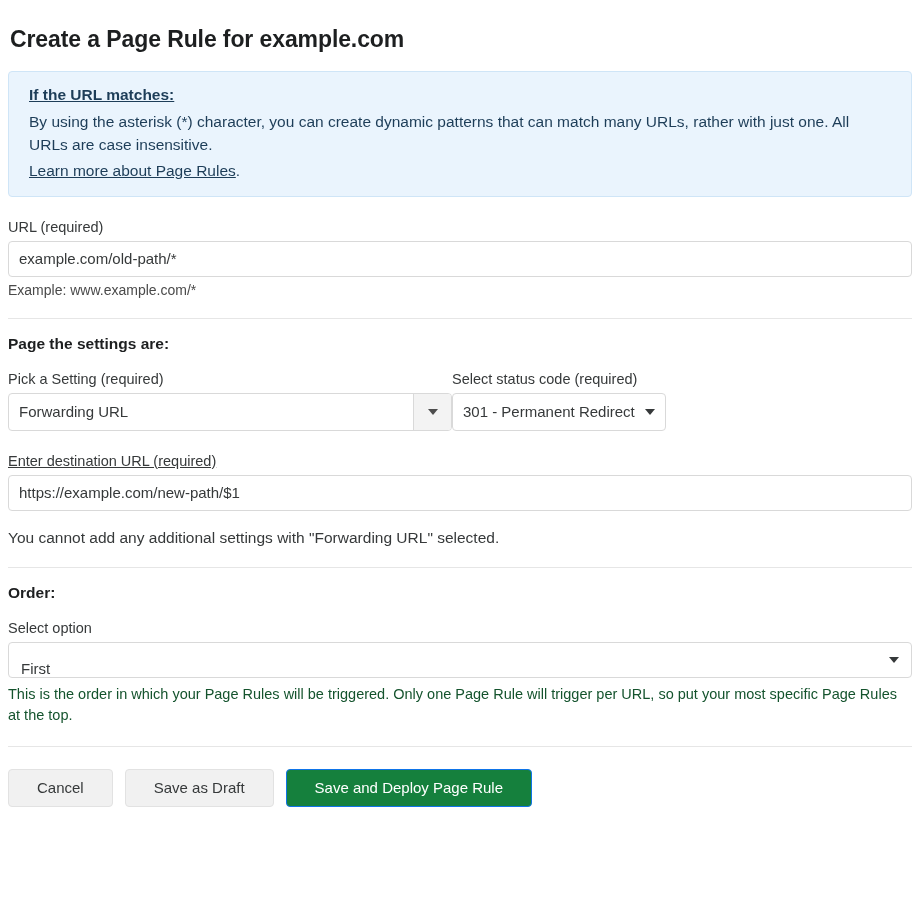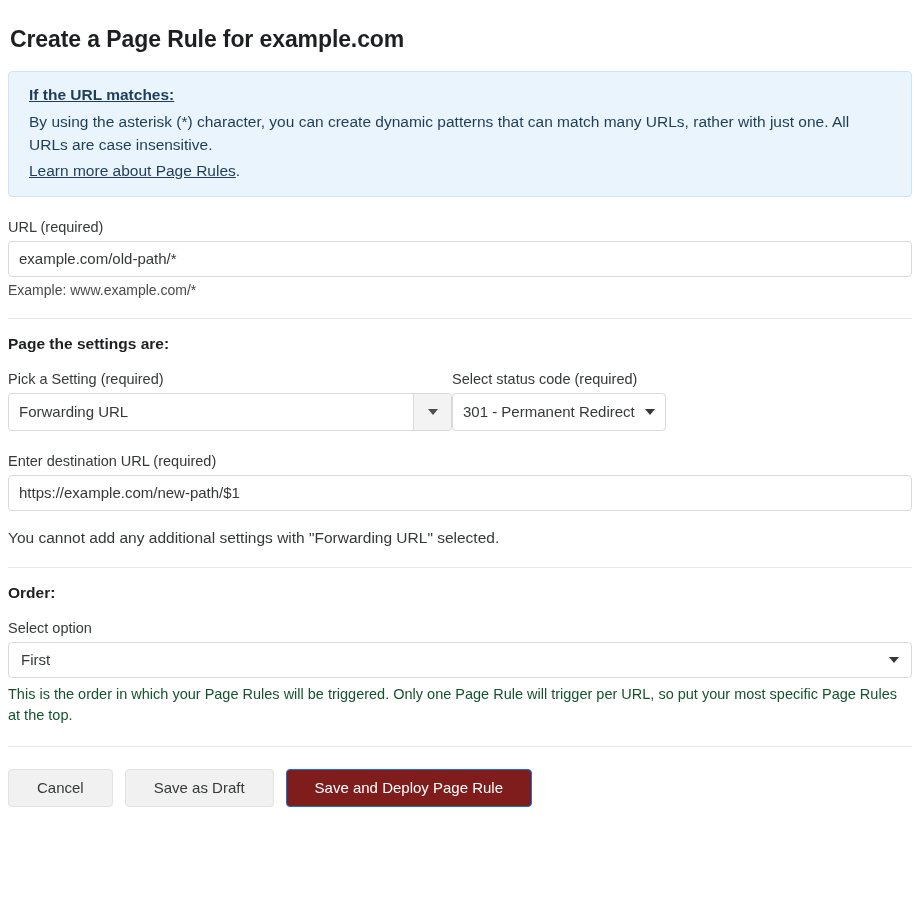--- a/index.html
+++ b/index.html
@@ -151,21 +151,21 @@
   }
   
   .select-full {
     position: relative;
     width: 100%;
     height: 36px;
     border: 1px solid #d9d9d9;
     border-radius: 4px;
     background: #fff;
     display: flex;
-    align-items: center;
+    align-items: flex-end;
     padding: 0 12px;
     font-size: 15px;
     color: #36393a;
     cursor: pointer;
   }
   .select-full .caret-right {
     position: absolute;
     right: 12px;
     top: 50%;
     margin-top: -3px;
@@ -203,25 +203,25 @@
     display: inline-flex;
     align-items: center;
     justify-content: center;
   }
   .btn-secondary {
     background: #f1f1f1;
     color: #36393a;
     border-color: #e2e2e2;
   }
   .btn-primary {
-    background: #7f1d1d;
+    background: #15803d;
     color: #ffffff;
     border-color: #0f74e8;
   }
-  .mt22 { margin-top: 22px; }
+  .mt22 { margin-top: 22px; text-decoration: underline; }
 </style>
 </head>
 <body>
 
 <div class="page">
 
   <div class="page-title">Create a Page Rule for example.com</div>
 
   <div class="info-box">
     <div class="info-title">If the URL matches:</div>

